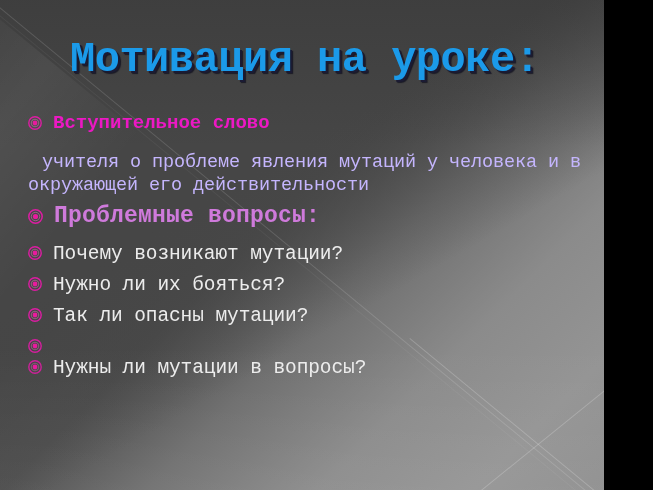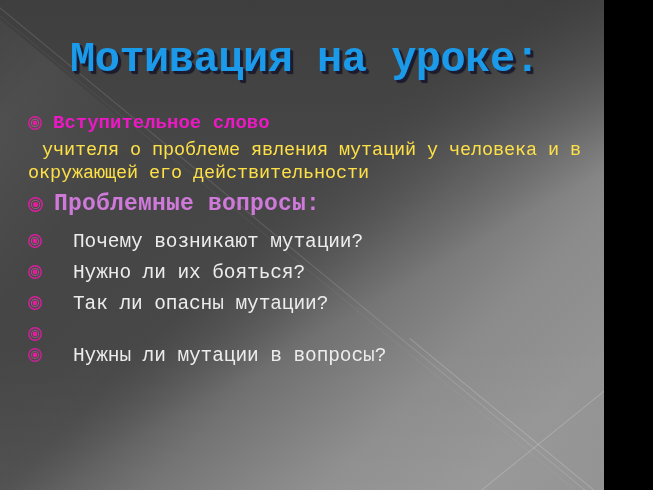--- a/index.html
+++ b/index.html
@@ -89,61 +89,61 @@
   }
   .body-block {
     position: absolute;
     left: 28px;
     top: 112px;
     width: 600px;
   }
   .row {
     display: flex;
     align-items: flex-start;
-    margin-bottom: 5px;
+    margin-bottom: 17px;
   }
   .bullet {
     flex: 0 0 auto;
     width: 14px;
     height: 14px;
     margin-right: 11px;
     position: relative;
     top: 4px;
   }
   .bullet svg { display: block; }
   .lead {
     font-size: 19px;
     font-weight: bold;
     color: #ec18c4;
     letter-spacing: 0px;
     line-height: 22px;
   }
   .para {
     margin: 1px 0 6px 0;
     font-size: 18.5px;
-    color: #fde047;
+    color: #c4b5fd;
     line-height: 23px;
     letter-spacing: -0.1px;
     text-indent: 14px;
     width: 598px;
   }
   .section-head {
     font-size: 23px;
     font-weight: bold;
     color: #cf7adb;
     line-height: 27px;
     letter-spacing: 0.2px;
   }
   .q {
     font-size: 19.5px;
     color: #ececec;
     line-height: 24px;
     letter-spacing: -0.1px;
   }
-  .row.q-row { margin-bottom: 7px; gap: 20px; }
+  .row.q-row { margin-bottom: 7px; }
   .row.head-row { margin-bottom: 12px; margin-top: 2px; }
   .bullet.big { width: 15px; height: 15px; top: 6px; }
 </style>
 </head>
 <body>
 
 <div id="slide">
 
   <div class="bg-base"></div>
   <div class="bg-dark-wedge"></div>

